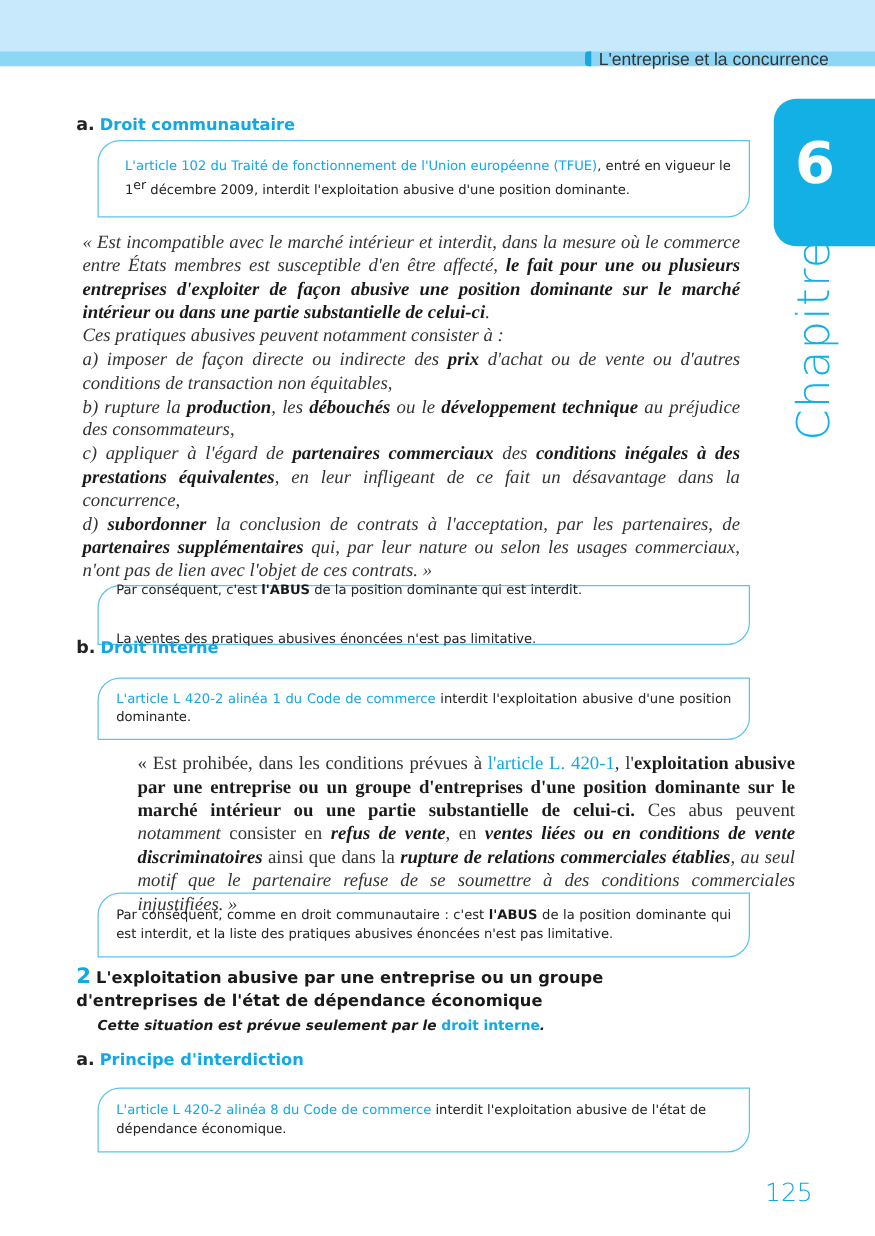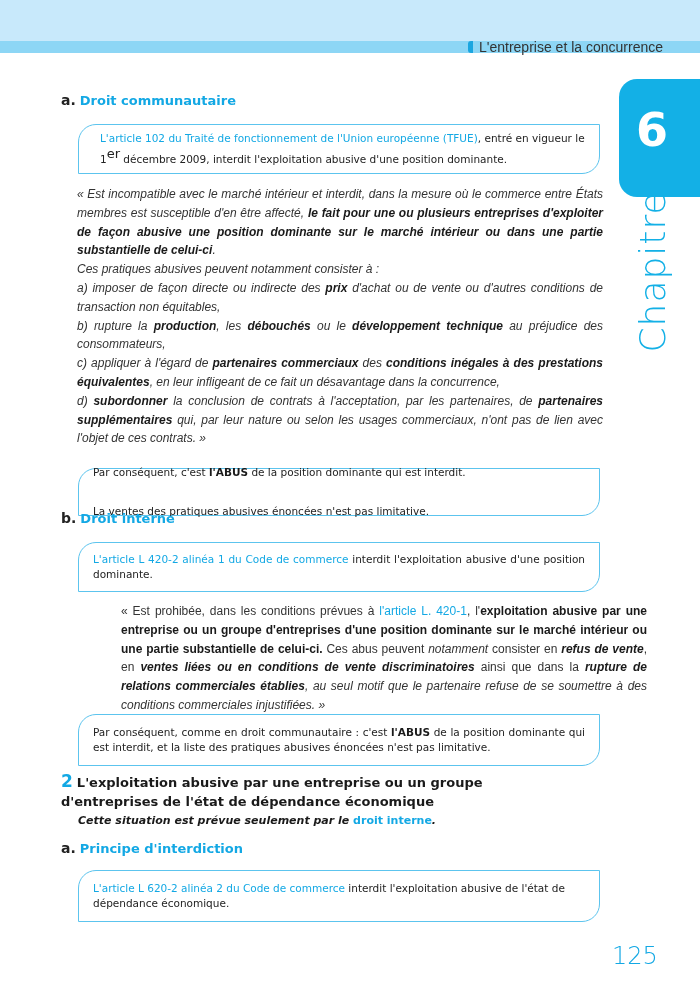--- a/index.html
+++ b/index.html
@@ -10,49 +10,49 @@
   .running-title .mark{width:5px;height:12px;background:#1aa6e0;border-radius:3px 0 0 3px;margin-right:6px;}
   .chapter-tab{position:absolute;left:619px;top:79px;width:81px;height:118px;background:#13b0e6;border-radius:18px 0 0 18px;}
   .chapter-num{position:absolute;left:619px;top:100px;width:66px;text-align:center;color:#fff;font-size:46px;font-weight:bold;font-family:"DejaVu Sans",sans-serif;line-height:60px;}
   .chapter-word{position:absolute;left:652px;top:272px;transform:translate(-50%,-50%) rotate(-90deg);color:#13b0e6;font-size:36px;font-family:"DejaVu Sans",sans-serif;font-weight:200;letter-spacing:1px;white-space:nowrap;}
   .sec-head{position:absolute;left:61px;font-size:13px;font-weight:bold;font-family:"DejaVu Sans",sans-serif;}
   .sec-head .letter{color:#222;font-size:14px;margin-right:4px;}
   .sec-head .title{color:#13a8e4;}
   .box{position:absolute;left:78px;width:522px;border:1px solid #5cc4ee;border-radius:18px 0 18px 0;box-sizing:border-box;padding:0 14px;font-size:10.5px;line-height:15px;color:#222;font-family:"DejaVu Sans",sans-serif;display:flex;flex-direction:column;justify-content:center;}
   .box p{margin:0;}
   .blue{color:#13a8e4;}
-  .quote{position:absolute;left:77px;width:526px;font-size:12px;line-height:18.8px;color:#333;font-family:Liberation Sans, sans-serif;text-align:justify;}
+  .quote{position:absolute;left:66px;width:526px;font-size:15px;line-height:18.8px;color:#333;font-family:Liberation Serif, serif;text-align:justify;}
   .quote p{margin:0;}
   .it{font-style:italic;}
   .b{font-weight:bold;color:#1a1a1a;}
   .part2{position:absolute;left:61px;top:772px;width:520px;font-size:13px;line-height:19px;font-weight:bold;color:#1a1a1a;font-family:"DejaVu Sans",sans-serif;}
   .part2 .num{color:#13a8e4;font-size:17px;margin-right:4px;}
   .part2 .sub{font-style:italic;font-size:11px;}
-  .page-num{position:absolute;left:612px;top:942px;font-size:24px;color:#13a8e4;font-family:"DejaVu Sans",sans-serif;font-weight:300;}
+  .page-num{position:absolute;left:612px;top:942px;font-size:20px;color:#13a8e4;font-family:"DejaVu Sans",sans-serif;font-weight:300;}
 </style>
 </head>
 <body>
 
 <div class="top-band"></div>
 <div class="header-bar"></div>
 <div class="running-title">
   <span class="mark"></span>
   <span>L'entreprise et la concurrence</span>
 </div>
 
 <div class="chapter-tab"></div>
 <div class="chapter-num">6</div>
 <div class="chapter-word">Chapitre</div>
 
 <div class="sec-head" style="top:92px;">
   <span class="letter">a.</span><span class="title">Droit communautaire</span>
 </div>
 
-<div class="box" style="top:124px;height:50px;text-align:justify;padding-left:21px;">
-  <p><span class="blue">L'article 102 du Traité de fonctionnement de l'Union européenne (TFUE)</span><span>, entré en vigueur le</span><br><span>1</span><sup style="font-size:13px;">er</sup><span> décembre 2009, interdit l'exploitation abusive d'une position dominante.</span></p>
+<div class="box" style="top:112px;height:62px;text-align:justify;padding-left:21px;">
+  <p><span class="blue">L'article 102 du Traité de fonctionnement de l'Union européenne (TFUE)</span><span>, entré en vigueur le</span><br><span>1</span><sup style="font-size:10px;">er</sup><span> décembre 2009, interdit l'exploitation abusive d'une position dominante.</span></p>
 </div>
 
 <div class="quote" style="top:185px;">
   <p class="it"><span>« Est incompatible avec le marché intérieur et interdit, dans la mesure où le commerce entre États membres est susceptible d'en être affecté, </span><span class="b">le fait pour une ou plusieurs entreprises d'exploiter de façon abusive une position dominante sur le marché intérieur ou dans une partie substantielle de celui-ci</span><span>.</span></p>
   <p class="it">Ces pratiques abusives peuvent notamment consister à :</p>
   <p class="it"><span>a) imposer de façon directe ou indirecte des </span><span class="b">prix</span><span> d'achat ou de vente ou d'autres conditions de transaction non équitables,</span></p>
   <p class="it"><span>b) rupture la </span><span class="b">production</span><span>, les </span><span class="b">débouchés</span><span> ou le </span><span class="b">développement technique</span><span> au préjudice des consommateurs,</span></p>
   <p class="it"><span>c) appliquer à l'égard de </span><span class="b">partenaires commerciaux</span><span> des </span><span class="b">conditions inégales à des prestations équivalentes</span><span>, en leur infligeant de ce fait un désavantage dans la concurrence,</span></p>
   <p class="it"><span>d) </span><span class="b">subordonner</span><span> la conclusion de contrats à l'acceptation, par les partenaires, de </span><span class="b">partenaires supplémentaires</span><span> qui, par leur nature ou selon les usages commerciaux, n'ont pas de lien avec l'objet de ces contrats. »</span></p>
 </div>
@@ -81,16 +81,16 @@
 <div class="part2">
   <div><span class="num">2</span><span>L'exploitation abusive par une entreprise ou un groupe d'entreprises de l'état de dépendance économique</span></div>
   <div class="sub" style="padding-left:17px;"><span>Cette situation est prévue seulement par le </span><span class="blue" style="font-style:normal;">droit interne</span><span>.</span></div>
 </div>
 
 <div class="sec-head" style="top:840px;">
   <span class="letter">a.</span><span class="title">Principe d'interdiction</span>
 </div>
 
 <div class="box" style="top:870px;height:52px;">
-  <p><span class="blue">L'article L 620-2 alinéa 2 du Code de commerce</span><span> interdit l'exploitation abusive de l'état de dépendance économique.</span></p>
+  <p><span class="blue">L'article L 420-2 alinéa 8 du Code de commerce</span><span> interdit l'exploitation abusive de l'état de dépendance économique.</span></p>
 </div>
 
 <div class="page-num">125</div>
 
 </body></html>

